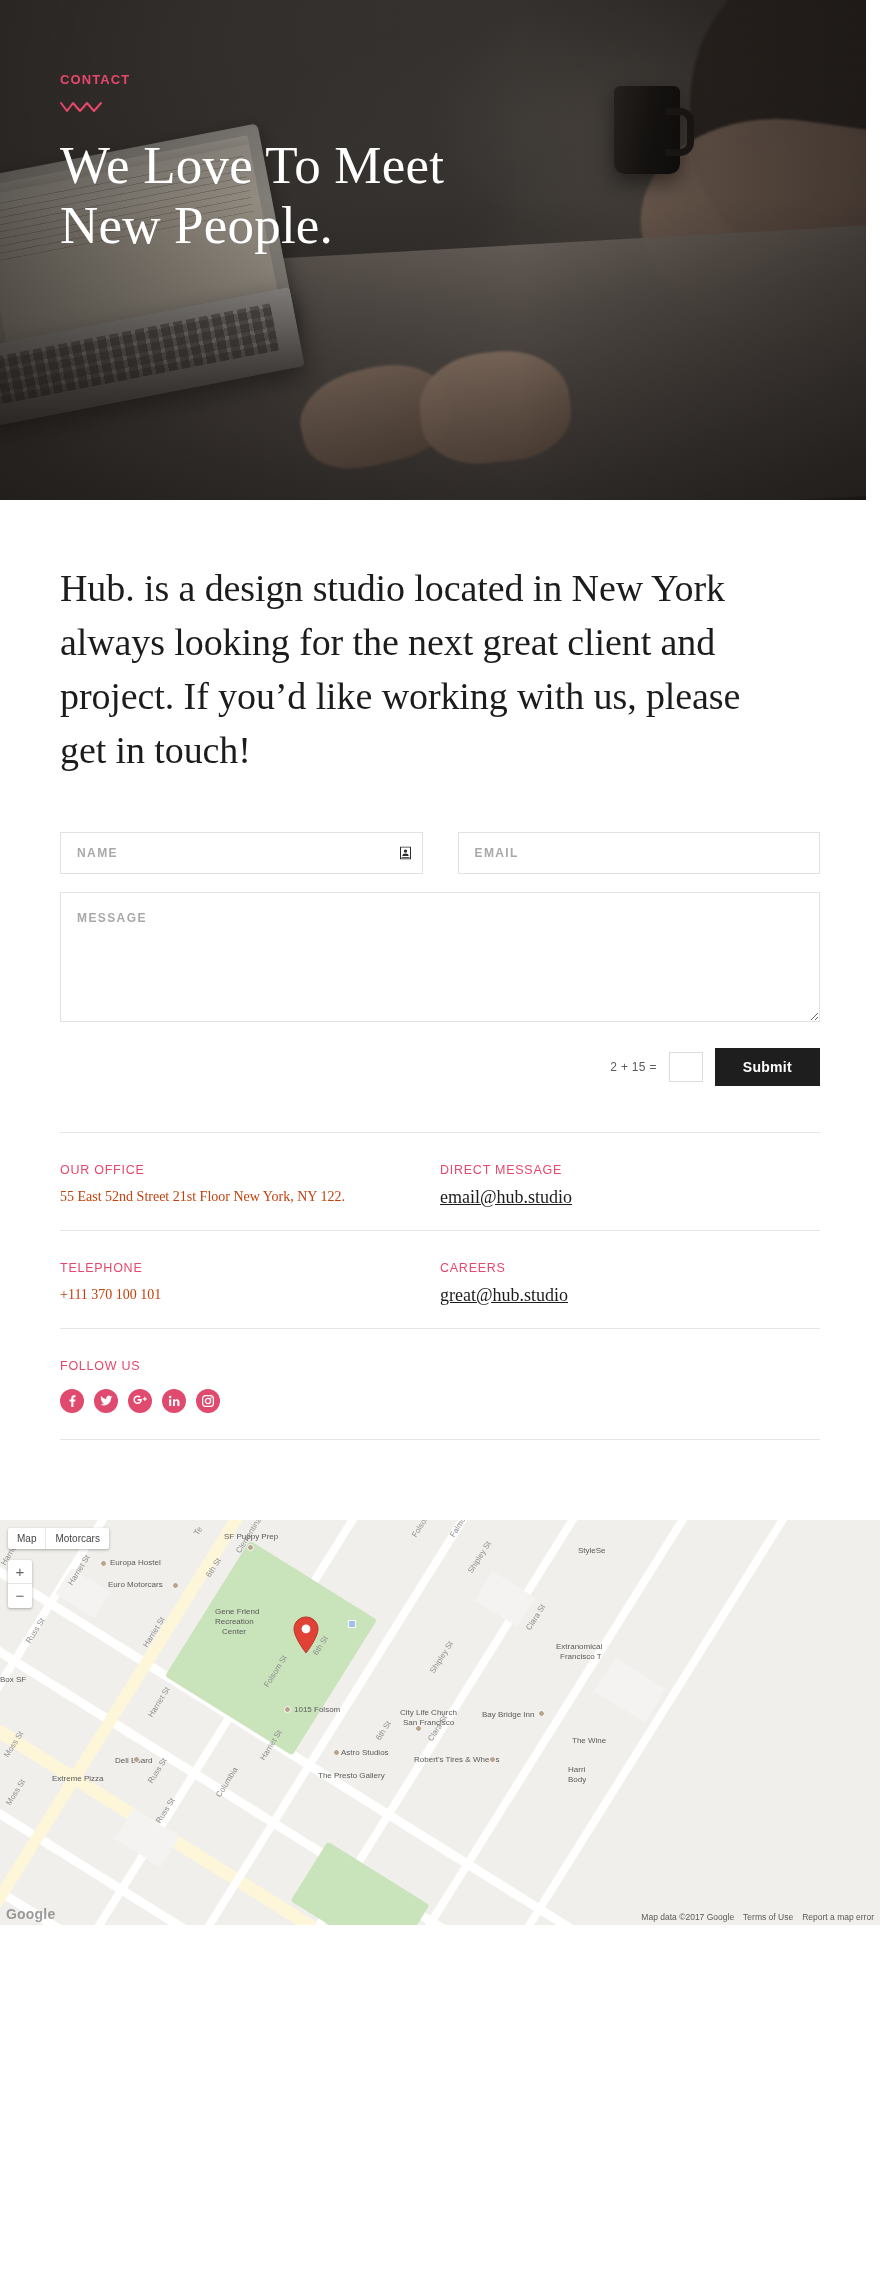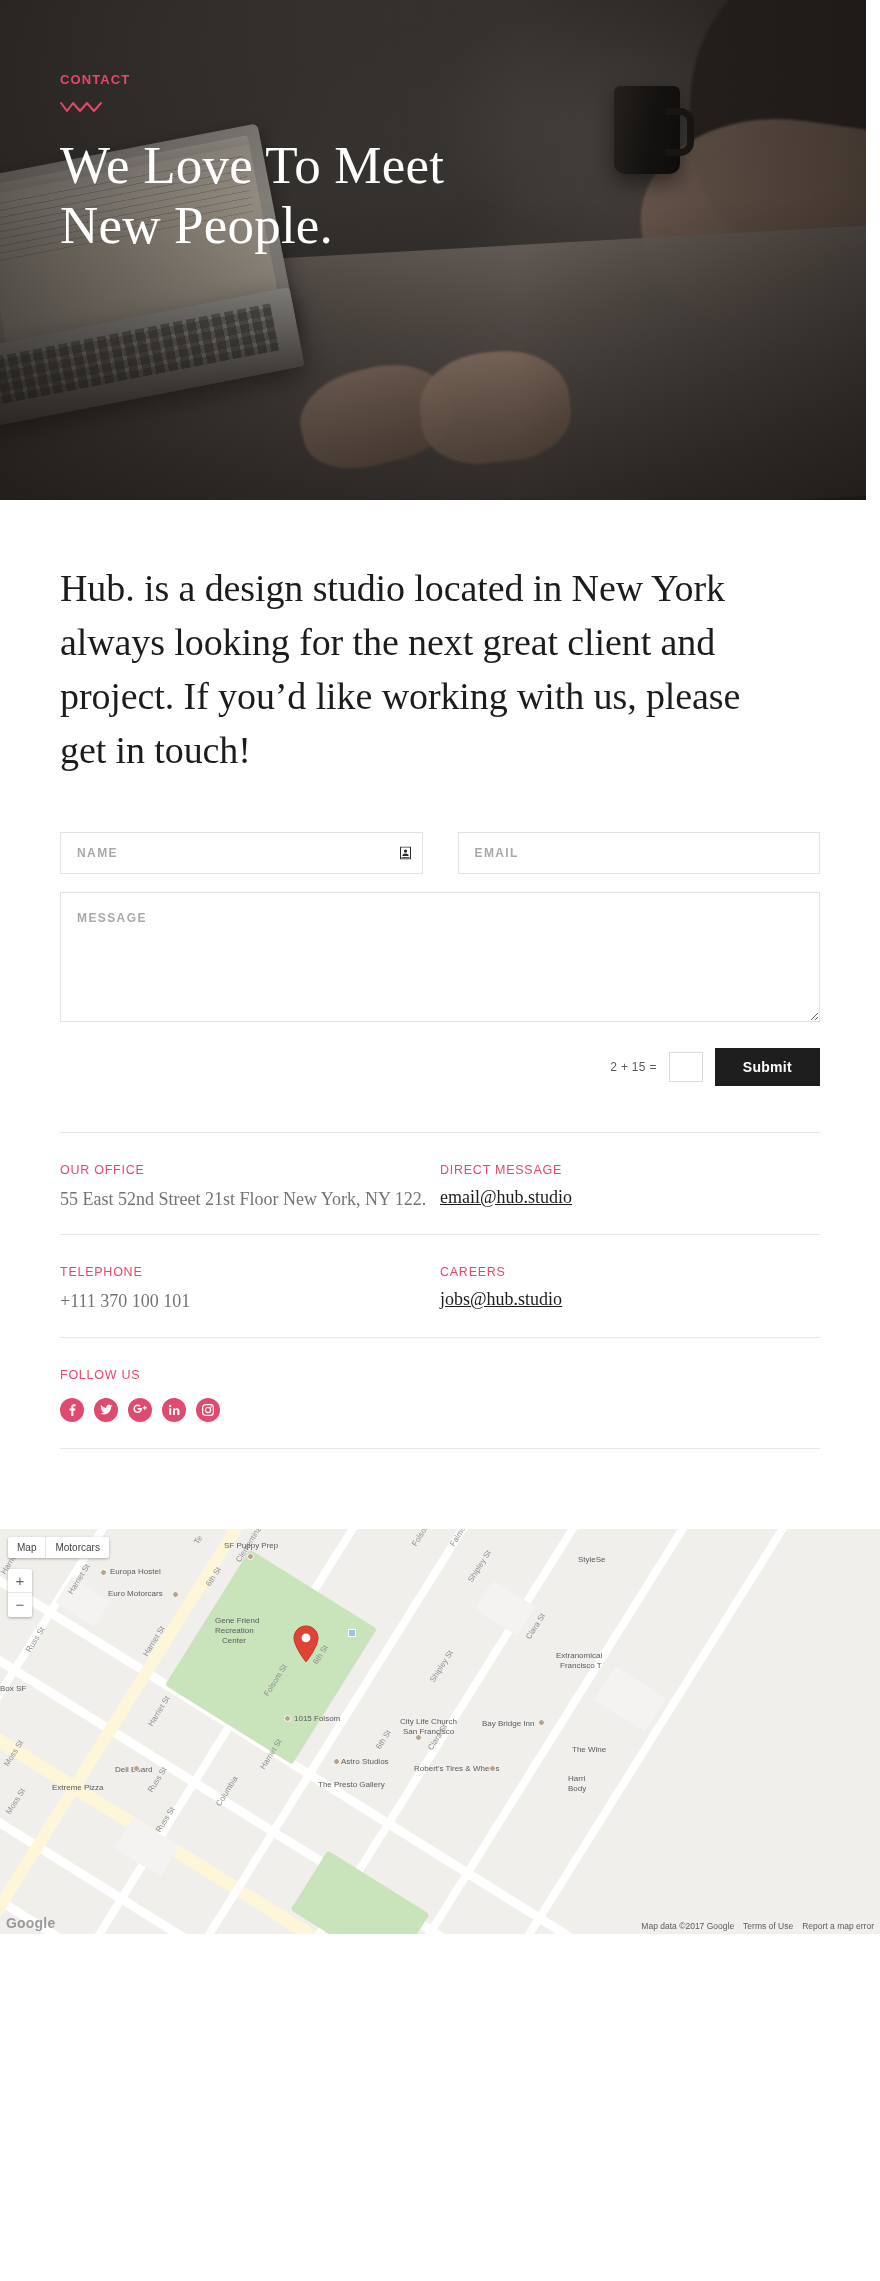--- a/index.html
+++ b/index.html
@@ -218,23 +218,23 @@
   .info-label {
     color: #e8476b;
     font-size: 12.5px;
     font-weight: 400;
     letter-spacing: .75px;
     text-transform: uppercase;
   }
   .info-value {
     margin-top: 10px;
     font-family: "Liberation Serif", serif;
-    font-size: 18px;
+    font-size: 14px;
     line-height: 1.42;
-    color: #737373;
+    color: #c2410c;
   }
   .info-link {
     margin-top: 10px;
     display: inline-block;
     font-family: "Liberation Serif", serif;
     font-size: 18px;
     color: #1c1c1c;
     text-decoration: underline;
   }
 
@@ -389,21 +389,21 @@
 
     <hr class="hr">
 
     <div class="info-block">
       <div class="info-col">
         <div class="info-label">TELEPHONE</div>
         <div class="info-value">+111 370 100 101</div>
       </div>
       <div class="info-col">
         <div class="info-label">CAREERS</div>
-        <a class="info-link" href="#">jobs@hub.studio</a>
+        <a class="info-link" href="#">great@hub.studio</a>
       </div>
     </div>
 
     <hr class="hr">
 
     <div class="follow">
       <div class="info-label">FOLLOW US</div>
       <div class="social-row">
         <a class="social" href="#">
           <svg width="12" height="12" viewBox="0 0 12 12">

